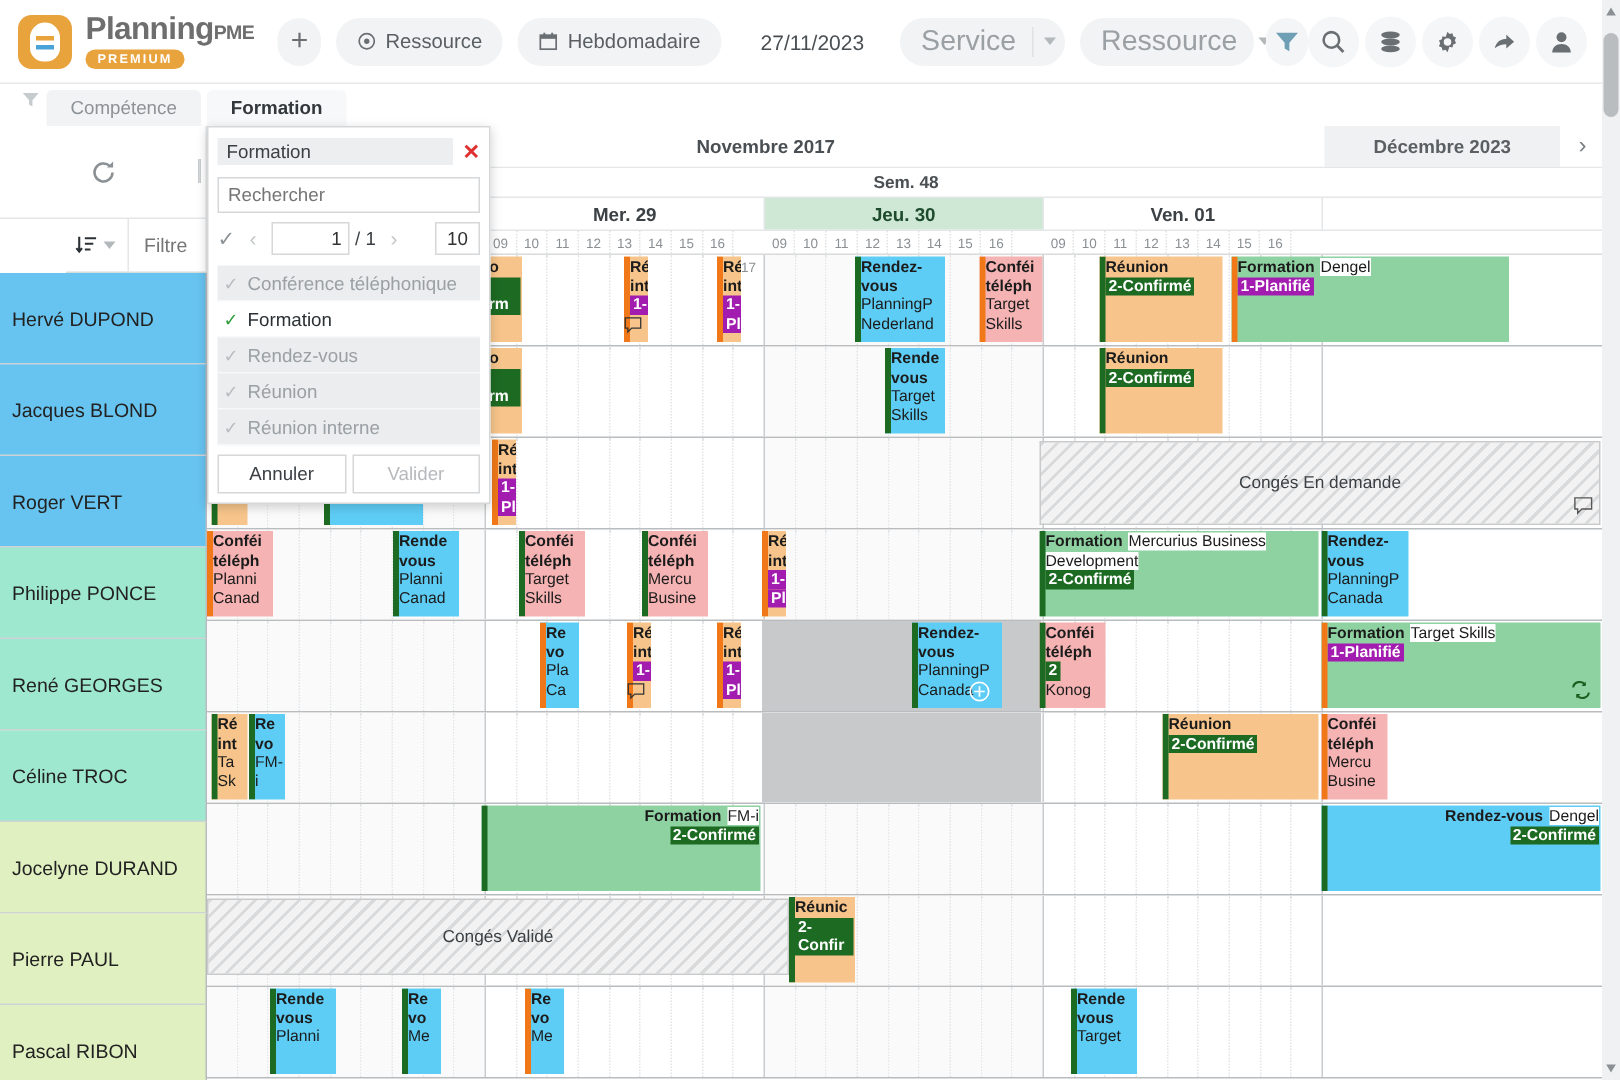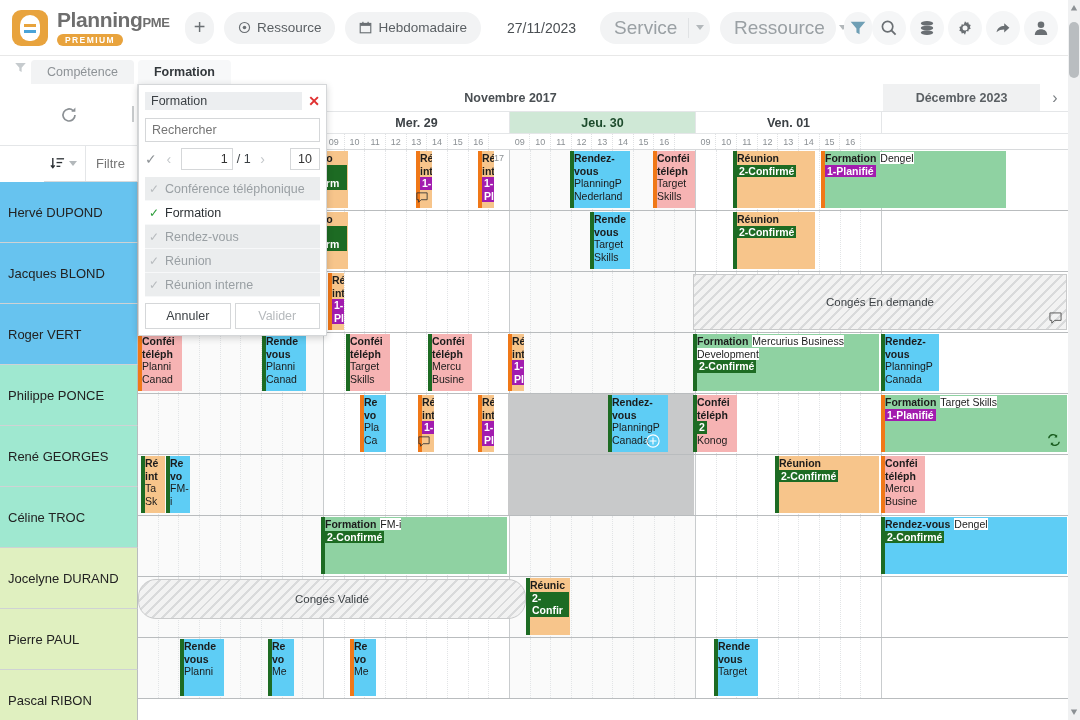--- a/index.html
+++ b/index.html
@@ -352,20 +352,21 @@
         </div>
       </div>
   </div>
 
   <div class="gridwrap">
     <div class="monthrow">
       <div class="month-cell month-nov">Novembre 2017</div>
       <div class="month-cell month-dec">Décembre 2023</div>
       <div class="month-next">›</div>
     </div>
+    <div class="weekrow">Sem. 48</div>
     <div class="dayrow" id="dayrow">
         <div class="day-cell alt" style="width: 186px;">
           <span>Mar. 28</span>
         </div>
         <div class="day-cell" style="width: 186px;">
           <span>Mer. 29</span>
         </div>
         <div class="day-cell today" style="width: 186px;">
           <span>Jeu. 30</span>
         </div>
@@ -740,21 +741,21 @@
             <span class="t1">Re vo</span>
             <span class="t2">FM-i</span>
           </div>
           <div class="ev ev-orange" style="left: 637px; width: 104px; top: 1px; height: 57px;"><div class="bar" style="background: rgb(29, 107, 35);"></div><span class="t1">Réunion</span><span class="st st-conf">2-Confirmé</span><br></div>
           <div class="ev ev-pink" style="left: 743px; width: 44px; top: 1px; height: 57px;">
             <div class="bar" style="background: rgb(240, 120, 24);"></div>
             <span class="t1">Conféi téléph</span>
             <span class="t2">Mercu Busine</span>
           </div>
         </div>
-        <div class="grow" style="height: 61px;">
+        <div class="grow" style="height: 61px; text-align: right;">
           <div class="colbg shade" style="left: 0px; width: 20.6667px;"></div>
           <div class="colbg shade" style="left: 20.6667px; width: 20.6667px;"></div>
           <div class="colbg shade" style="left: 41.3333px; width: 20.6667px;"></div>
           <div class="colbg shade" style="left: 62px; width: 20.6667px;"></div>
           <div class="colbg shade" style="left: 82.6667px; width: 20.6667px;"></div>
           <div class="colbg shade" style="left: 103.333px; width: 20.6667px;"></div>
           <div class="colbg shade" style="left: 124px; width: 20.6667px;"></div>
           <div class="colbg shade" style="left: 144.667px; width: 20.6667px;"></div>
           <div class="colbg dayend shade" style="left: 165.333px; width: 20.6667px;"></div>
           <div class="colbg" style="left: 186px; width: 20.6667px;"></div>
@@ -817,21 +818,21 @@
           <div class="colbg dayend shade" style="left: 537.333px; width: 20.6667px;"></div>
           <div class="colbg" style="left: 558px; width: 20.6667px;"></div>
           <div class="colbg" style="left: 578.667px; width: 20.6667px;"></div>
           <div class="colbg" style="left: 599.333px; width: 20.6667px;"></div>
           <div class="colbg" style="left: 620px; width: 20.6667px;"></div>
           <div class="colbg" style="left: 640.667px; width: 20.6667px;"></div>
           <div class="colbg" style="left: 661.333px; width: 20.6667px;"></div>
           <div class="colbg" style="left: 682px; width: 20.6667px;"></div>
           <div class="colbg" style="left: 702.667px; width: 20.6667px;"></div>
           <div class="colbg dayend" style="left: 723.333px; width: 20.6667px;"></div>
-          <div class="leave" style="left: 0px; width: 388px; top: 2px; height: 40px; border-radius: 18px;">
+          <div class="leave" style="left: 0px; width: 388px; top: 2px; height: 51px;">
             <span>Congés Validé</span>
           </div>
           <div class="ev ev-orange" style="left: 388px; width: 44px; top: 1px; height: 57px;"><div class="bar" style="background: rgb(29, 107, 35);"></div><span class="t1">Réunic</span><span class="st st-conf">2- Confir</span><br></div>
         </div>
         <div class="grow" style="height: 61px;">
           <div class="colbg shade" style="left: 0px; width: 20.6667px;"></div>
           <div class="colbg shade" style="left: 20.6667px; width: 20.6667px;"></div>
           <div class="colbg shade" style="left: 41.3333px; width: 20.6667px;"></div>
           <div class="colbg shade" style="left: 62px; width: 20.6667px;"></div>
           <div class="colbg shade" style="left: 82.6667px; width: 20.6667px;"></div>

